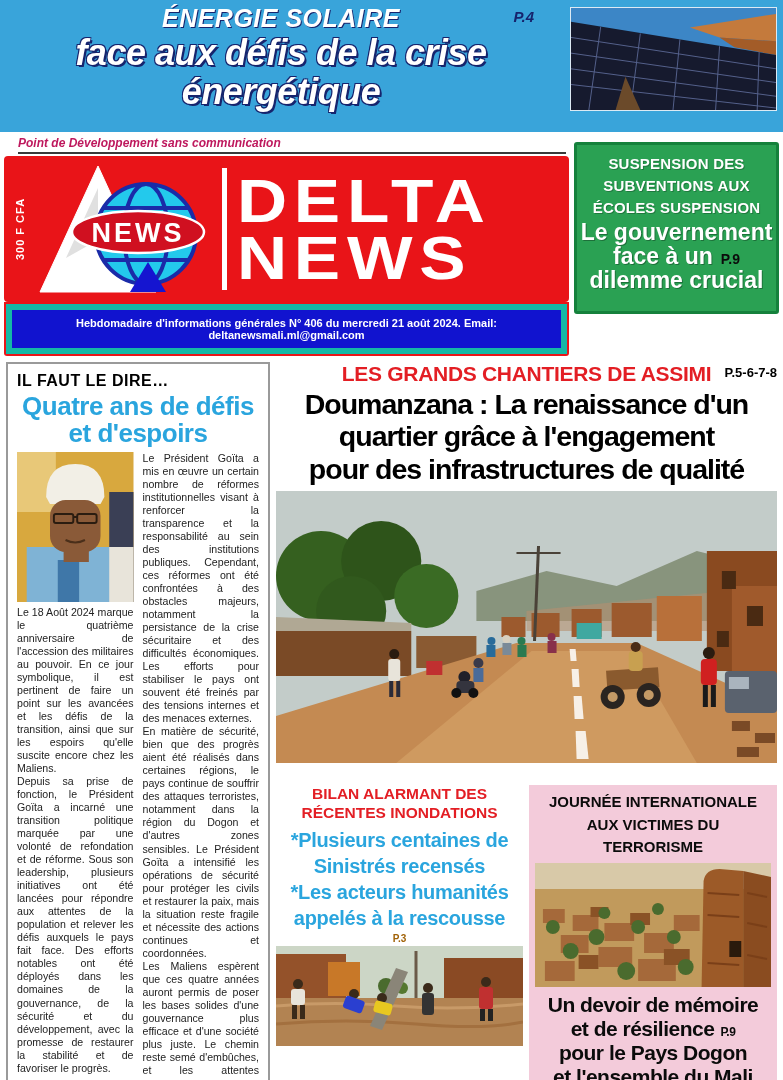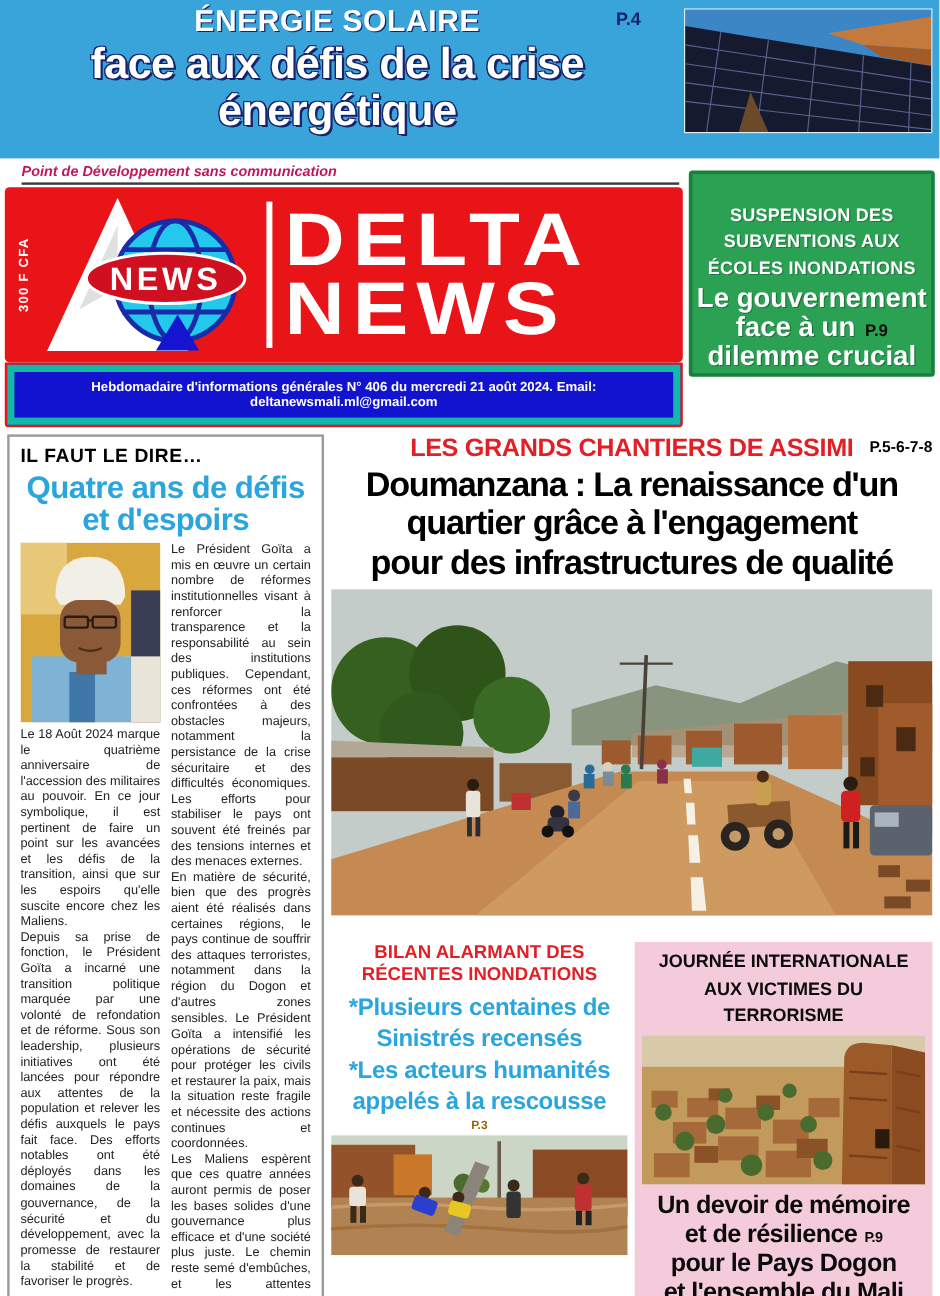--- a/index.html
+++ b/index.html
@@ -2,21 +2,21 @@
 <html><head>
 <meta charset="utf-8">
 <style>
   * { margin:0; padding:0; box-sizing:border-box; }
   html,body { background:#fff; }
   body {
     width:783px; height:1080px; position:relative; overflow:hidden;
     font-family:"Liberation Sans", sans-serif; color:#111;
   }
   
-  .top-banner{ position:relative; width:783px; height:132px; background:#39a4da; padding:4px 0 0 0; }
+  .top-banner{ position:relative; width:783px; height:132px; background:#39a4da; padding:4px 0 0 0;font-style:italic; }
   .banner-text{ width:562px; text-align:center; color:#fff; }
   .banner-kicker-row{ position:relative; height:30px; }
   .banner-kicker{ font-size:25px; font-weight:900; letter-spacing:.5px; text-shadow:1px 1px 0 #16246d; }
   .banner-pageref{ position:absolute; right:28px; top:4px; color:#16246d; font-size:15px; font-weight:900; }
   .banner-line{ font-size:36px; font-weight:900; line-height:1.08; letter-spacing:-.5px;
     text-shadow:2px 2px 0 #16246d, -1px -1px 0 #16246d, 1px -1px 0 #16246d, -1px 1px 0 #16246d; }
   .solar-photo{ position:absolute; right:6px; top:7px; width:207px; height:104px; border:1px solid #dceaf4; }
   
   .tagline{ margin:4px 0 2px 18px; width:548px; font-size:12px; font-weight:700; font-style:italic;
     color:#be185d; border-bottom:2px solid #3a3a3a; padding-bottom:2px; }
@@ -28,21 +28,21 @@
   .price-vertical{ position:absolute; left:-22px; top:50%; transform:translateY(-50%) rotate(-90deg);
     color:#fff; font-size:11px; font-weight:700; letter-spacing:1px; width:76px; text-align:center; }
   .masthead-divider{ width:5px; height:122px; background:#fff; margin:0 10px 0 6px; }
   .masthead-title{ color:#fff; font-weight:900; font-size:62px; line-height:.92; letter-spacing:6px;
     transform:scaleX(1.12); transform-origin:left center; white-space:nowrap; }
   .info-strip{ background:#e91418; padding:2px 2px 2px 2px; border-radius:0 0 3px 3px; }
   .info-bar{ background:#1113cf; border:6px solid #14b8a6; color:#fff; font-size:11px; font-weight:700;
     text-align:center; padding:7px 0; }
   
   .green-box{ flex:1; margin-top:-14px; height:172px; background:#2aa153; border:3px solid #15813c;
-    border-radius:3px; text-align:center; color:#fff; padding-top:24px; }
+    border-radius:3px; text-align:center; color:#fff; padding-top:8px; }
   .green-kicker{ font-size:15px; font-weight:900; line-height:1.45; letter-spacing:.2px;
     text-shadow:1px 1px 0 rgba(0,0,0,.25); }
   .green-headline{ font-size:23px; font-weight:900; line-height:1.04; margin-top:3px;
     text-shadow:1px 1px 0 rgba(0,0,0,.3); }
   .green-pageref{ color:#0b0b0b; font-size:14px; font-weight:900; margin-left:8px; text-shadow:none; }
   
   .main-area{ display:flex; gap:6px; padding:6px 6px 0 6px; }
   
   .editorial-box{ position:relative; width:264px; height:833px; border:2px solid #9a9a9a;
     background:#fff; padding:8px 9px; }
@@ -134,21 +134,21 @@
     </div>
     <div class="info-strip">
       <div class="info-bar">Hebdomadaire d'informations générales N° 406 du mercredi 21 août 2024. Email: deltanewsmali.ml@gmail.com</div>
     </div>
   </div>
 
   <div class="green-box">
     <div class="green-kicker">
       <div>SUSPENSION DES</div>
       <div>SUBVENTIONS AUX</div>
-      <div>ÉCOLES INONDATIONS</div>
+      <div>ÉCOLES SUSPENSION</div>
     </div>
     <div class="green-headline">
       <div>Le gouvernement</div>
       <div><span>face à un</span><span class="green-pageref">P.9</span></div>
       <div>dilemme crucial</div>
     </div>
   </div>
 </div>
 
 <div class="main-area">

